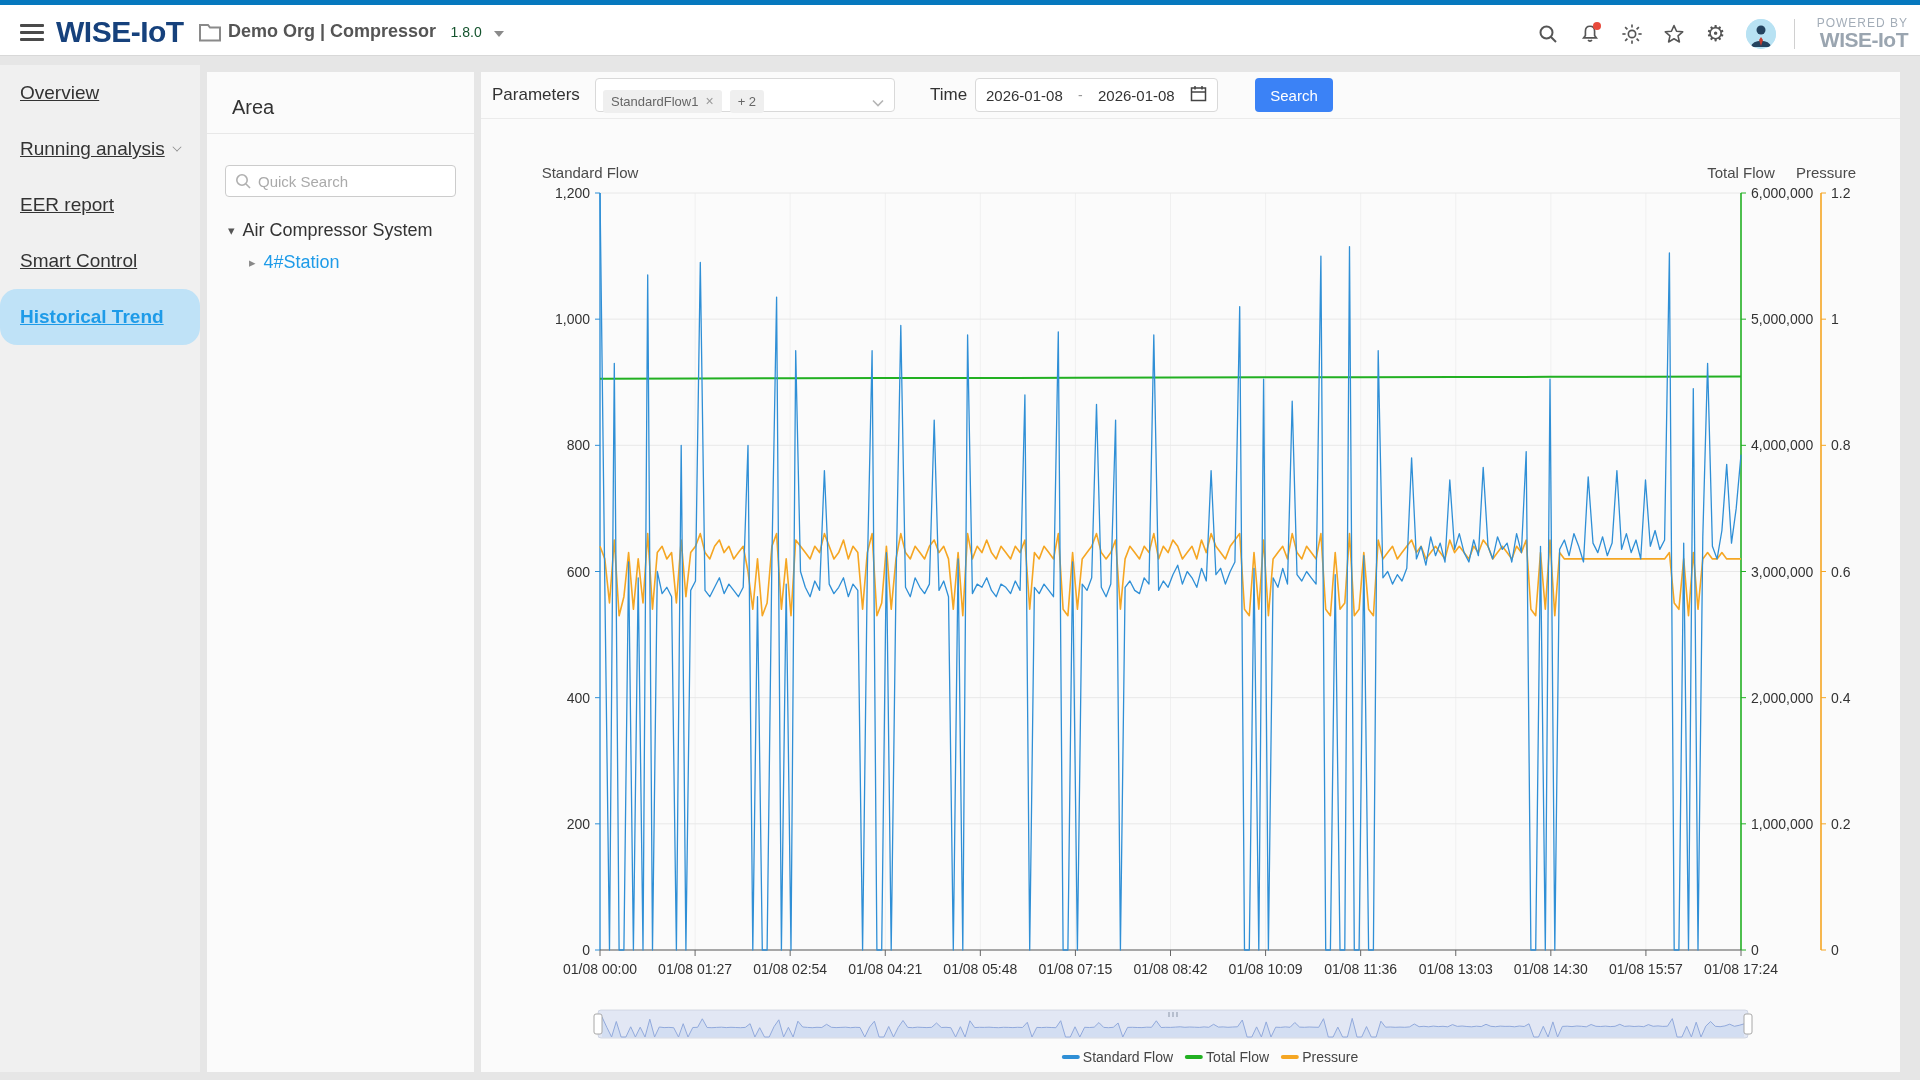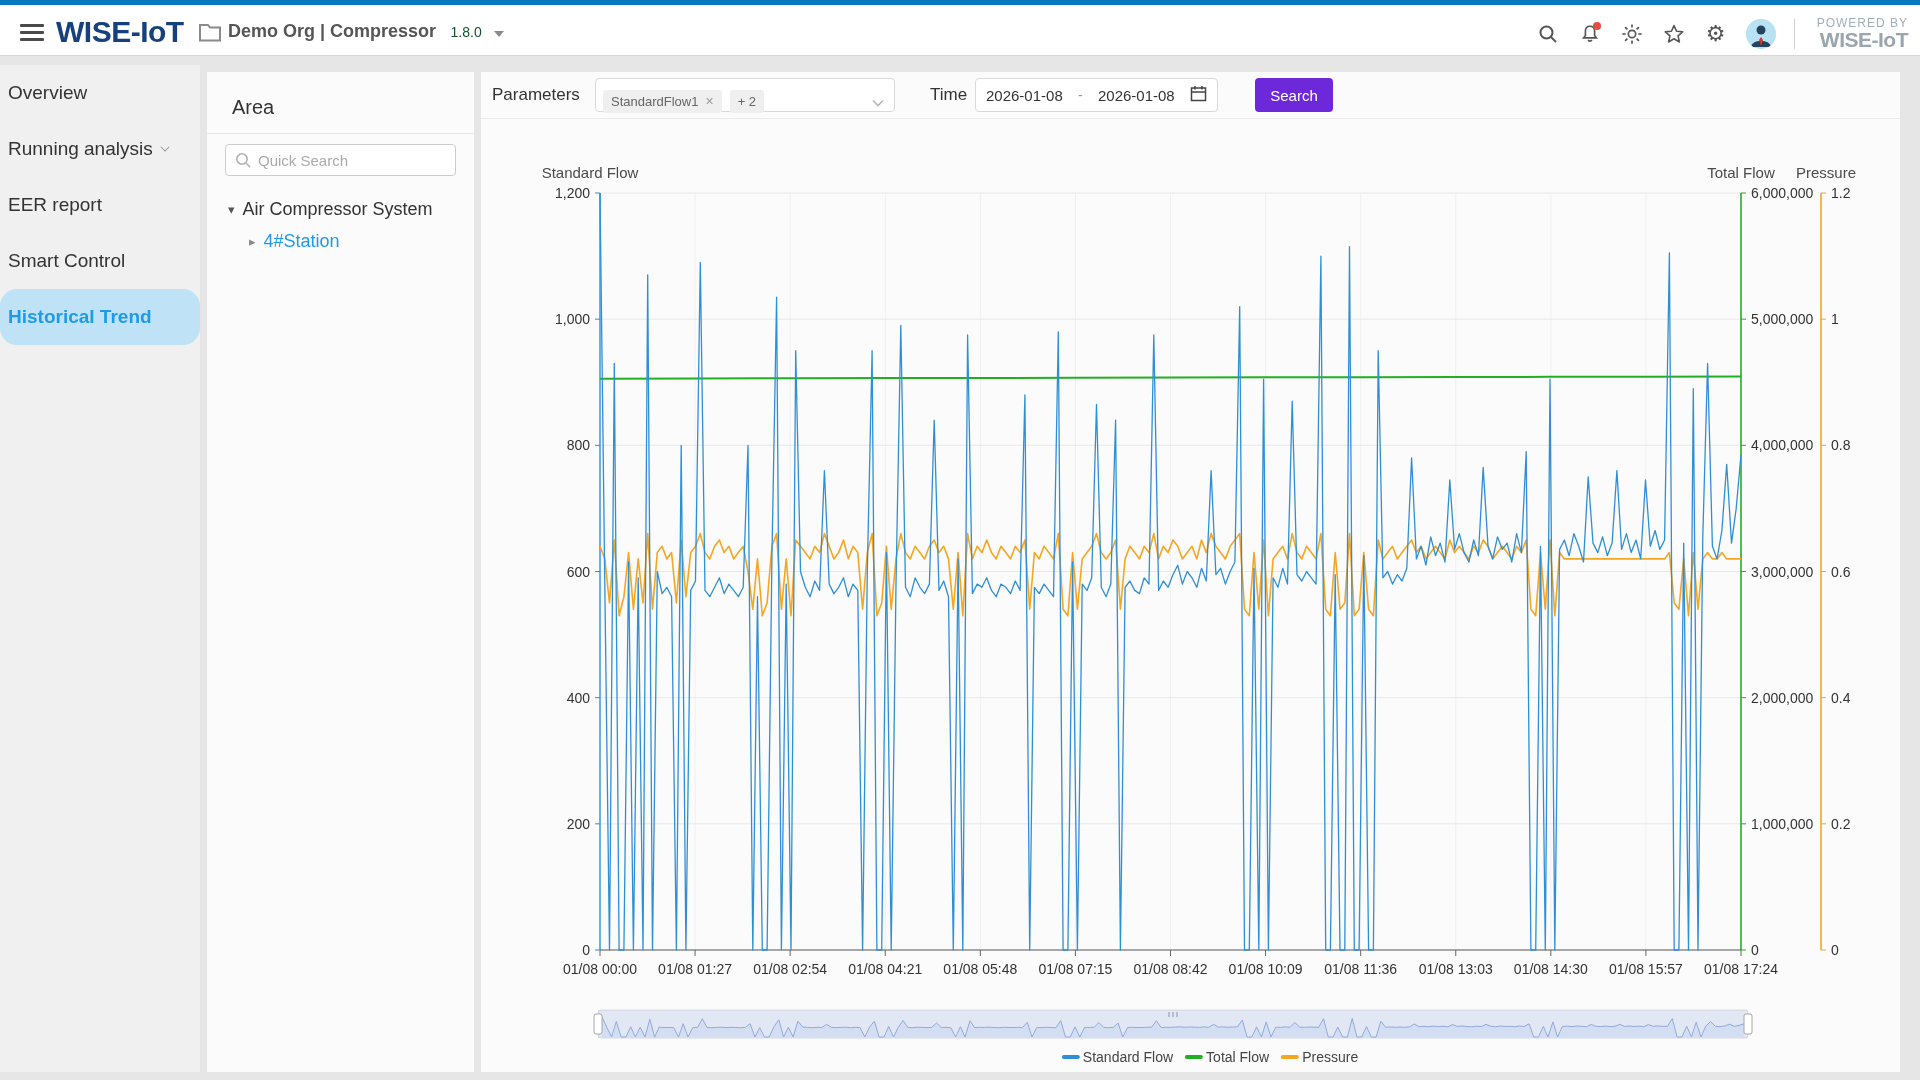--- a/index.html
+++ b/index.html
@@ -29,30 +29,30 @@
     border-radius:50%; background:#e84a3c; }
   #avatar { width:30px; height:30px; border-radius:50%; background:#b8e2f3; overflow:hidden; cursor:pointer; }
   #hdr-divider { width:1px; height:30px; background:#d0d0d0; }
   #powered { text-align:right; line-height:1.05; padding-left:4px; }
   #powered .l1 { font-size:12px; color:#a3adb8; letter-spacing:1px; }
   #powered .l2 { font-size:21px; font-weight:800; color:#9aa5b0; letter-spacing:-0.5px; }
 
   
   #sidebar { position:absolute; left:0; top:65px; width:200px; height:1007px; background:#f0f0f0; }
   .side-item { position:relative; height:56px; display:flex; align-items:center;
-    padding-left:8px; font-size:19px; color:#333; cursor:pointer; }
+    padding-left:20px; font-size:19px; color:#333; cursor:pointer;text-decoration:underline; }
   .side-item.selected { background:#bfe2f7; color:#1e9be8; font-weight:700;border-radius:17px; }
   .side-chev { display:inline-block; width:8px; height:8px; border-right:1.6px solid #8a8a8a;
     border-bottom:1.6px solid #8a8a8a; transform:rotate(45deg) scale(.8); margin-left:8px; margin-top:-4px; }
 
   
   #area-panel { position:absolute; left:207px; top:72px; width:267px; height:1000px; background:#fbfbfb; }
   #area-title { padding:24px 0 14px 25px; font-size:20px; color:#333; }
   #area-div { height:1px; background:#e8e8e8; }
-  #quick-search { position:relative; margin:10px 16px 0 18px; }
+  #quick-search { position:relative; margin:31px 16px 0 18px; }
   #quick-search input { width:231px; height:32px; border:1px solid #ccc; border-radius:4px;
     background:#fff; padding:0 10px 0 32px; font-size:15px; color:#333; outline:none;
     font-family:"Liberation Sans", sans-serif; }
   #quick-search input::placeholder { color:#aaa; }
   #qs-icon { position:absolute; left:9px; top:7px; }
   .tree-row { display:flex; align-items:center; cursor:pointer; }
   #tree { margin-top:18px; }
   #tree-root { padding-left:21px; font-size:18px; color:#333; height:30px; }
   #tree-child { padding-left:42px; font-size:18px; height:34px; }
   .tw-caret { color:#555; font-size:13px; margin-right:8px; }
@@ -70,21 +70,21 @@
     padding:4px 8px; display:flex; align-items:center; gap:7px; white-space:nowrap; }
   .tag .x { color:#999; font-size:14px; cursor:pointer; line-height:11px; }
   #param-chev { position:absolute; right:10px; top:14px; }
   #time-label { position:absolute; left:449px; top:13px; font-size:17px; color:#333; }
   #date-range { position:absolute; left:494px; top:6px; width:243px; height:34px;
     border:1px solid #d9d9d9; border-radius:4px; background:#fff; display:flex;
     align-items:center; justify-content:space-between; padding:0 10px; }
   .date-val { font-size:15px; color:#333; cursor:text; }
   #date-sep { color:#999; font-size:14px; }
   #search-btn { position:absolute; left:774px; top:6px; width:78px; height:34px;
-    border:none; border-radius:4px; background:#6d28d9; color:#fff; font-size:15px;
+    border:none; border-radius:4px; background:#3b82f6; color:#fff; font-size:15px;
     cursor:pointer; font-family:"Liberation Sans", sans-serif; }
 
   .axis-title { position:absolute; top:92px; transform:translateX(-50%); font-size:15px; color:#4b4b4b; white-space:nowrap; }
   #t-left  { left:109px; }
   #t-right1{ left:1260px; }
   #t-right2{ left:1345px; }
 
   #chart-svg { position:absolute; left:0; top:0; }
 
   #legend { position:absolute; left:729px; top:977px; transform:translateX(-50%);

